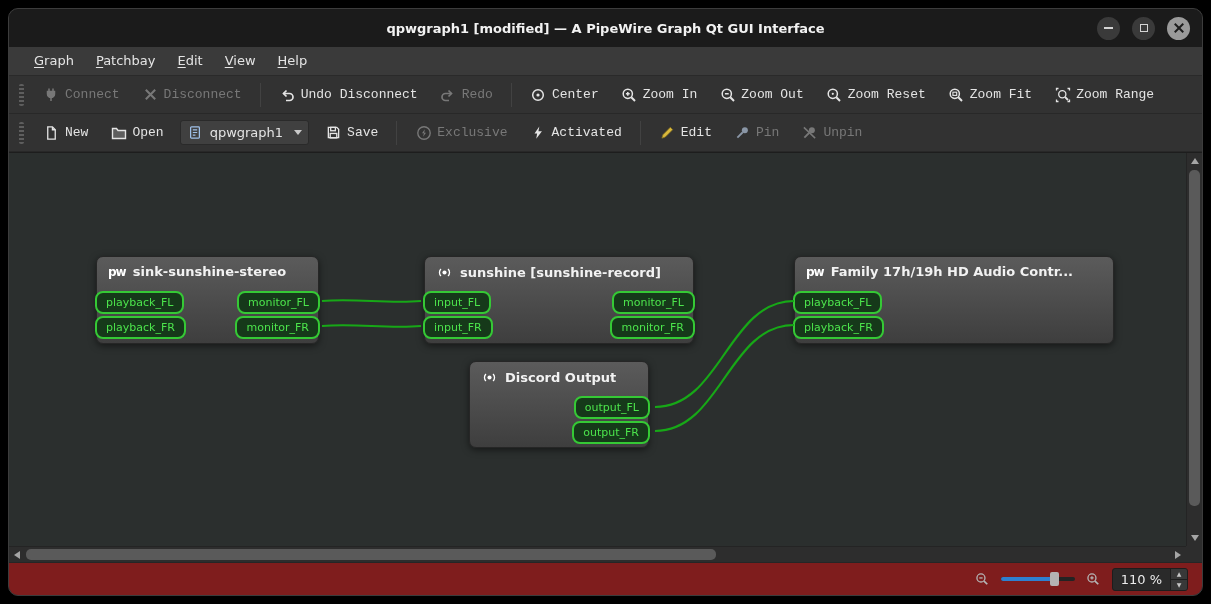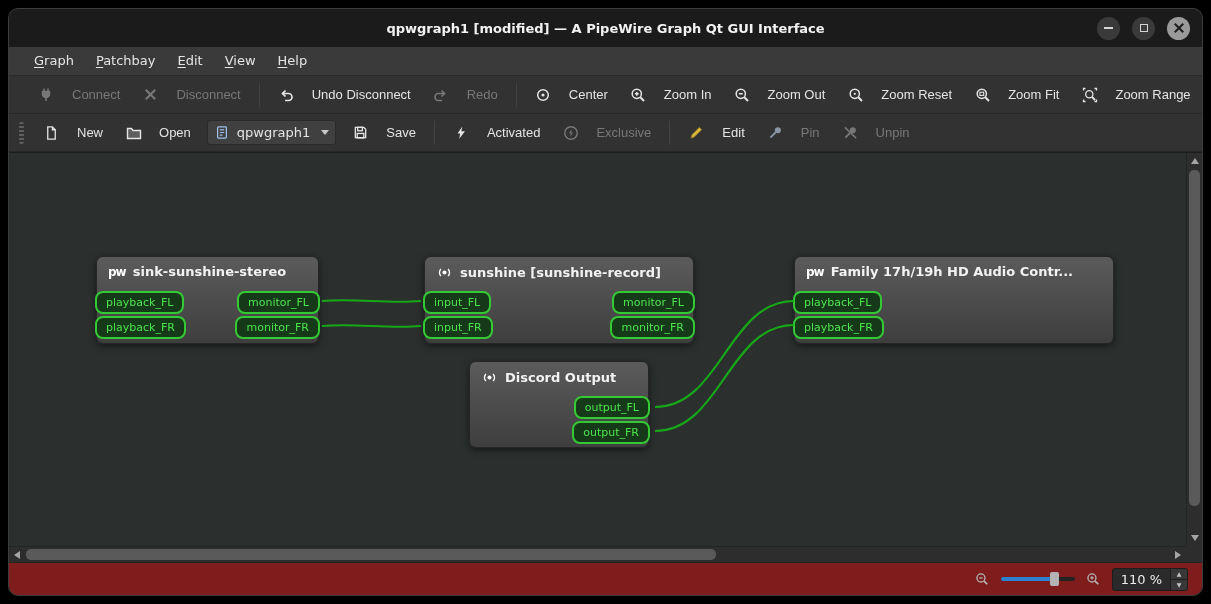--- a/index.html
+++ b/index.html
@@ -21,21 +21,21 @@
   .g-x::after { transform:rotate(-45deg); }
 
   
   .menubar { height:29px; background:#3a3a3a; display:flex; align-items:stretch; padding-left:14px; flex:0 0 auto; border-bottom:1px solid #2a2a2a; }
   .menu-item { color:#e4e4e4; font-size:13px; padding:6px 11px; cursor:pointer; }
   .menu-item u { text-underline-offset:2px; }
 
   
   .toolbar { height:38px; background:#323232; display:flex; align-items:center; padding:0 8px; gap:2px; flex:0 0 auto; border-bottom:1px solid #282828; }
   .tb-handle { width:5px; height:22px; margin:0 7px 0 2px; background:repeating-linear-gradient(to bottom,#5e5e5e 0 2px,transparent 2px 4px); border-radius:2px; cursor:grab; }
-  .tb-btn { display:flex; align-items:center; gap:17px; border:none; background:transparent; color:#e4e4e4; font-size:13px; font-family:Liberation Sans, sans-serif; padding:6px 10px; border-radius:3px; cursor:pointer; white-space:nowrap; }
+  .tb-btn { display:flex; align-items:center; gap:5px; border:none; background:transparent; color:#e4e4e4; font-size:13px; font-family:Liberation Mono, monospace; padding:6px 10px; border-radius:3px; cursor:pointer; white-space:nowrap; }
   .tb-btn.disabled { color:#787878; }
   .tb-sep { width:1px; height:24px; background:#262626; border-right:1px solid #424242; margin:0 6px; }
   .icon { display:inline-flex; align-items:center; justify-content:center; width:17px; height:17px; }
   .icon svg { display:block; }
 
   
   .combo { display:flex; align-items:center; gap:6px; background:#404040; border:1px solid #2a2a2a; border-radius:3px; padding:3px 6px; margin:0 4px; color:#e4e4e4; font-size:13px; cursor:pointer; }
   .combo .chev { width:0; height:0; border-left:4px solid transparent; border-right:4px solid transparent; border-top:5px solid #c9c9c9; margin-left:5px; }
 
   
@@ -246,36 +246,36 @@
             <path d="M2.5 2.5h9l2 2v9h-11z"></path>
             <rect x="5" y="2.5" width="5" height="3.6"></rect>
             <rect x="4.5" y="9" width="7" height="4.8"></rect>
           </svg>
         </span>
       <span>Save</span>
     </button>
 
     <span class="tb-sep"></span>
 
-    <button class="tb-btn">
-      <span class="icon">
-          <svg width="14" height="15" viewBox="0 0 16 16">
-            <path d="M9.5 1L4 9h3l-1 6 6.5-8.5H8.5z" fill="currentColor"></path>
-          </svg>
-        </span>
-      <span>Activated</span>
-    </button>
     <button class="tb-btn disabled">
       <span class="icon">
           <svg width="16" height="16" viewBox="0 0 16 16" fill="none" stroke="currentColor" stroke-width="1.4">
             <circle cx="8" cy="8" r="6.2"></circle>
             <path d="M8.8 4.2L6 8.3h1.9l-.8 3.5 2.9-4.1H8.2z" fill="currentColor" stroke="none"></path>
           </svg>
         </span>
       <span>Exclusive</span>
+    </button>
+    <button class="tb-btn">
+      <span class="icon">
+          <svg width="14" height="15" viewBox="0 0 16 16">
+            <path d="M9.5 1L4 9h3l-1 6 6.5-8.5H8.5z" fill="currentColor"></path>
+          </svg>
+        </span>
+      <span>Activated</span>
     </button>
 
     <span class="tb-sep"></span>
 
     <button class="tb-btn">
       <span class="icon" style="color:#d9b83c">
           <svg width="15" height="15" viewBox="0 0 16 16">
             <path d="M2 14l1.1-3.6 7.9-7.9 2.5 2.5-7.9 7.9z" fill="currentColor" stroke="#8a7420" stroke-width="0.8"></path>
           </svg>
         </span>

